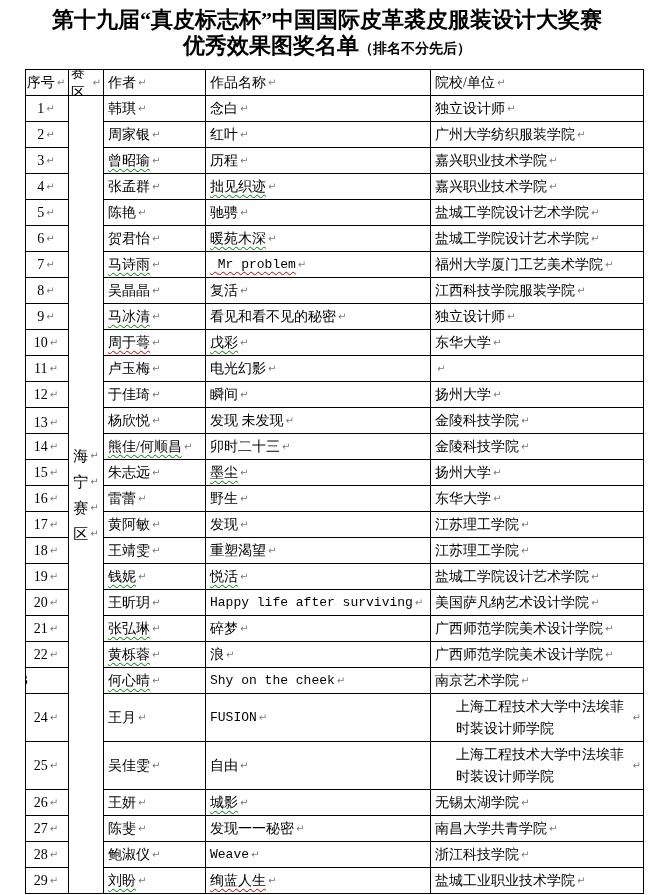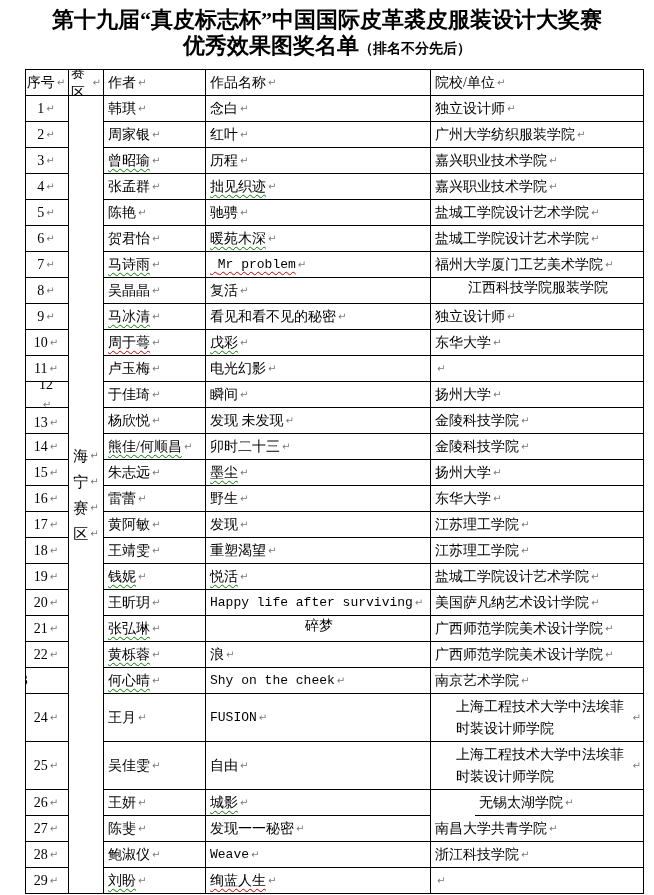--- a/index.html
+++ b/index.html
@@ -203,21 +203,21 @@
       <span class="pm">↵</span>
     </div>
     <div class="cell std" style="grid-area: 9 / 3;">
       <span class="txt">吴晶晶</span>
       <span class="pm">↵</span>
     </div>
     <div class="cell std" style="grid-area: 9 / 4;">
       <span class="txt">复活</span>
       <span class="pm">↵</span>
     </div>
-    <div class="cell std" style="grid-area: 9 / 5; flex-direction: column;">
+    <div class="cell std" style="grid-area: 9 / 5;">
       <span class="txt">江西科技学院服装学院</span>
       <span class="pm">↵</span>
     </div>
     <div class="cell c-index std" style="grid-area: 10 / 1;">
       <span class="txt">9</span>
       <span class="pm">↵</span>
     </div>
     <div class="cell std" style="grid-area: 10 / 3;">
       <span class="txt wavy-green">马冰清</span>
       <span class="pm">↵</span>
@@ -254,21 +254,21 @@
       <span class="txt">卢玉梅</span>
       <span class="pm">↵</span>
     </div>
     <div class="cell std" style="grid-area: 12 / 4;">
       <span class="txt">电光幻影</span>
       <span class="pm">↵</span>
     </div>
     <div class="cell std" style="grid-area: 12 / 5;">
       <span class="pm">↵</span>
     </div>
-    <div class="cell c-index std" style="grid-area: 13 / 1; flex-direction: column;">
+    <div class="cell c-index std" style="grid-area: 13 / 1;">
       <span class="txt">12</span>
       <span class="pm">↵</span>
     </div>
     <div class="cell std" style="grid-area: 13 / 3;">
       <span class="txt">于佳琦</span>
       <span class="pm">↵</span>
     </div>
     <div class="cell std" style="grid-area: 13 / 4;">
       <span class="txt">瞬间</span>
       <span class="pm">↵</span>
@@ -406,21 +406,21 @@
       <span class="pm">↵</span>
     </div>
     <div class="cell c-index std" style="grid-area: 22 / 1;">
       <span class="txt">21</span>
       <span class="pm">↵</span>
     </div>
     <div class="cell std" style="grid-area: 22 / 3;">
       <span class="txt wavy-green">张弘琳</span>
       <span class="pm">↵</span>
     </div>
-    <div class="cell std" style="grid-area: 22 / 4; flex-direction: column;">
+    <div class="cell std" style="grid-area: 22 / 4;">
       <span class="txt">碎梦</span>
       <span class="pm">↵</span>
     </div>
     <div class="cell std" style="grid-area: 22 / 5;">
       <span class="txt">广西师范学院美术设计学院</span>
       <span class="pm">↵</span>
     </div>
     <div class="cell c-index std" style="grid-area: 23 / 1;">
       <span class="txt">22</span>
       <span class="pm">↵</span>
@@ -490,21 +490,21 @@
       <span class="pm">↵</span>
     </div>
     <div class="cell std" style="grid-area: 27 / 3;">
       <span class="txt">王妍</span>
       <span class="pm">↵</span>
     </div>
     <div class="cell std" style="grid-area: 27 / 4;">
       <span class="txt  wavy-green">城影</span>
       <span class="pm">↵</span>
     </div>
-    <div class="cell std" style="grid-area: 27 / 5; margin-left: 44px;">
+    <div class="cell std" style="grid-area: 27 / 5;">
       <span class="txt">无锡太湖学院</span>
       <span class="pm">↵</span>
     </div>
     <div class="cell c-index std" style="grid-area: 28 / 1;">
       <span class="txt">27</span>
       <span class="pm">↵</span>
     </div>
     <div class="cell std" style="grid-area: 28 / 3;">
       <span class="txt">陈斐</span>
       <span class="pm">↵</span>
@@ -539,15 +539,16 @@
     </div>
     <div class="cell std" style="grid-area: 30 / 3;">
       <span class="txt wavy-green">刘盼</span>
       <span class="pm">↵</span>
     </div>
     <div class="cell std" style="grid-area: 30 / 4;">
       <span class="txt  wavy-red">绚蓝人生</span>
       <span class="pm">↵</span>
     </div>
     <div class="cell std" style="grid-area: 30 / 5;">
+      <span class="txt">盐城工业职业技术学院</span>
       <span class="pm">↵</span>
     </div>
   </div>
 
 </body></html>

